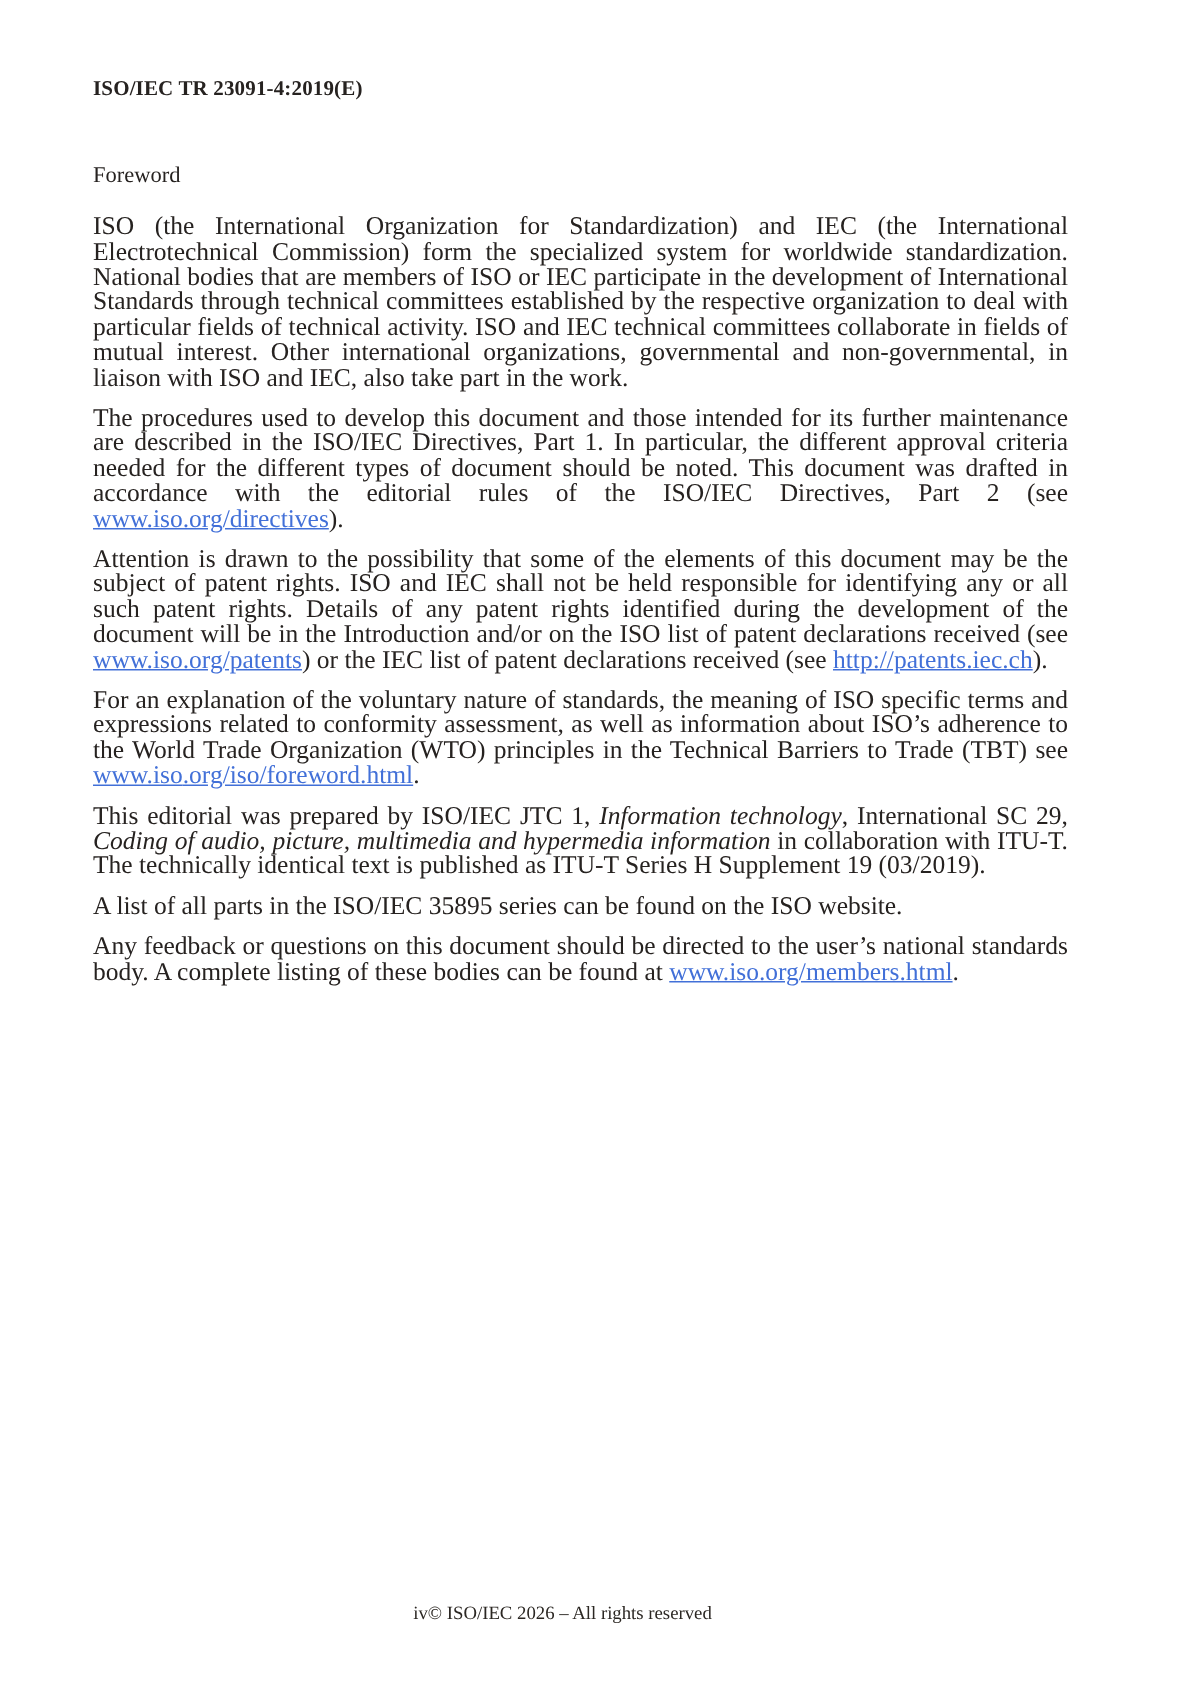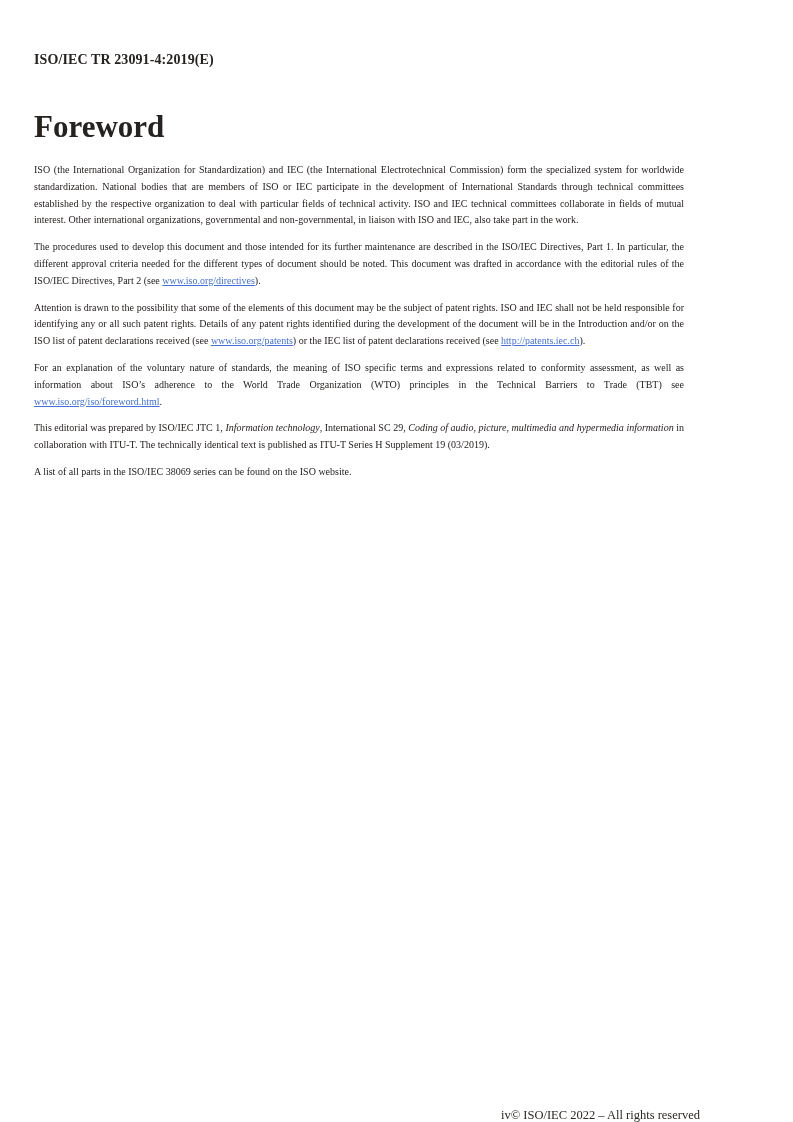--- a/index.html
+++ b/index.html
@@ -11,81 +11,81 @@
     position: relative;
     width: 793px;
     height: 1122px;
     background: #ffffff;
     overflow: hidden;
     font-family: "Liberation Serif", "DejaVu Serif", serif;
     color: #262220;
   }
   .content {
     position: absolute;
-    left: 34px;
+    left: 62px;
     top: 0;
     width: 650px;
   }
   .doc-header {
     margin-top: 52px;
     font-size: 14px;
     font-weight: 700;
     letter-spacing: 0.1px;
   }
   .doc-title {
     margin-top: 41px;
-    font-size: 31px;
-    font-weight: 700;
+    font-size: 15px;
+    font-weight: 400;
   }
   .body-copy {
     margin-top: 17px;
   }
   .body-para {
     margin: 0 0 10px 0;
-    font-size: 10px;
+    font-size: 17px;
     line-height: 16.8px;
     text-align: justify;
   }
   .body-para i {
     font-style: italic;
     margin-top: 41px;
   }
   .doc-link {
     color: #4270d8;
     text-decoration-color: #4270d8;
   }
   .page-footer {
     position: absolute;
     left: 50px;
     width: 650px;
     top: 1068px;
     display: flex;
-    justify-content: flex-end;
+    justify-content: center;
     align-items: baseline;
     font-size: 12.5px;
     color: #2b2723;
-    margin-top: 40px;
   }
 </style>
 </head>
 <body>
 
 <div class="page">
   <div class="content">
     <div class="doc-header">ISO/IEC TR 23091-4:2019(E)</div>
 
     <div class="doc-title">Foreword</div>
 
     <div class="body-copy">
         <p class="body-para"><span>ISO (the International Organization for Standardization) and IEC (the International Electrotechnical Commission) form the specialized system for worldwide standardization. National bodies that are members of ISO or IEC participate in the development of International Standards through technical committees established by the respective organization to deal with particular fields of technical activity. ISO and IEC technical committees collaborate in fields of mutual interest. Other international organizations, governmental and non-governmental, in liaison with ISO and IEC, also take part in the work.</span></p>
         <p class="body-para"><span>The procedures used to develop this document and those intended for its further maintenance are described in the ISO/IEC Directives, Part 1. In particular, the different approval criteria needed for the different types of document should be noted. This document was drafted in accordance with the editorial rules of the ISO/IEC Directives, Part 2 (see </span><a href="#" class="doc-link">www.iso.org/directives</a><span>).</span></p>
         <p class="body-para"><span>Attention is drawn to the possibility that some of the elements of this document may be the subject of patent rights. ISO and IEC shall not be held responsible for identifying any or all such patent rights. Details of any patent rights identified during the development of the document will be in the Introduction and/or on the ISO list of patent declarations received (see </span><a href="#" class="doc-link">www.iso.org/patents</a><span>) or the IEC list of patent declarations received (see </span><a href="#" class="doc-link">http://patents.iec.ch</a><span>).</span></p>
         <p class="body-para"><span>For an explanation of the voluntary nature of standards, the meaning of ISO specific terms and expressions related to conformity assessment, as well as information about ISO’s adherence to the World Trade Organization (WTO) principles in the Technical Barriers to Trade (TBT) see </span><a href="#" class="doc-link">www.iso</a><a href="#" class="doc-link">.org/iso/foreword.html</a><span>.</span></p>
         <p class="body-para"><span>This editorial was prepared by ISO/IEC JTC 1, </span><i>Information technology</i><span>, International SC 29, </span><i>Coding of audio, picture, multimedia and hypermedia information</i><span> in collaboration with ITU-T. The technically identical text is published as ITU-T Series H Supplement 19 (03/2019).</span></p>
-        <p class="body-para"><span>A list of all parts in the ISO/IEC 38069 series can be found on the ISO website.</span></p>
+        <p class="body-para"><span>A list of all parts in the ISO/IEC 35895 series can be found on the ISO website.</span></p>
+        <p class="body-para"><span>Any feedback or questions on this document should be directed to the user’s national standards body. A complete listing of these bodies can be found at </span><a href="#" class="doc-link">www.iso.org/members.html</a><span>.</span></p>
       </div>
   </div>
 
   <div class="page-footer">
     <span>iv</span>
-    <span>© ISO/IEC 2022 – All rights reserved</span>
+    <span>© ISO/IEC 2026 – All rights reserved</span>
   </div>
 </div>
 
 </body></html>

